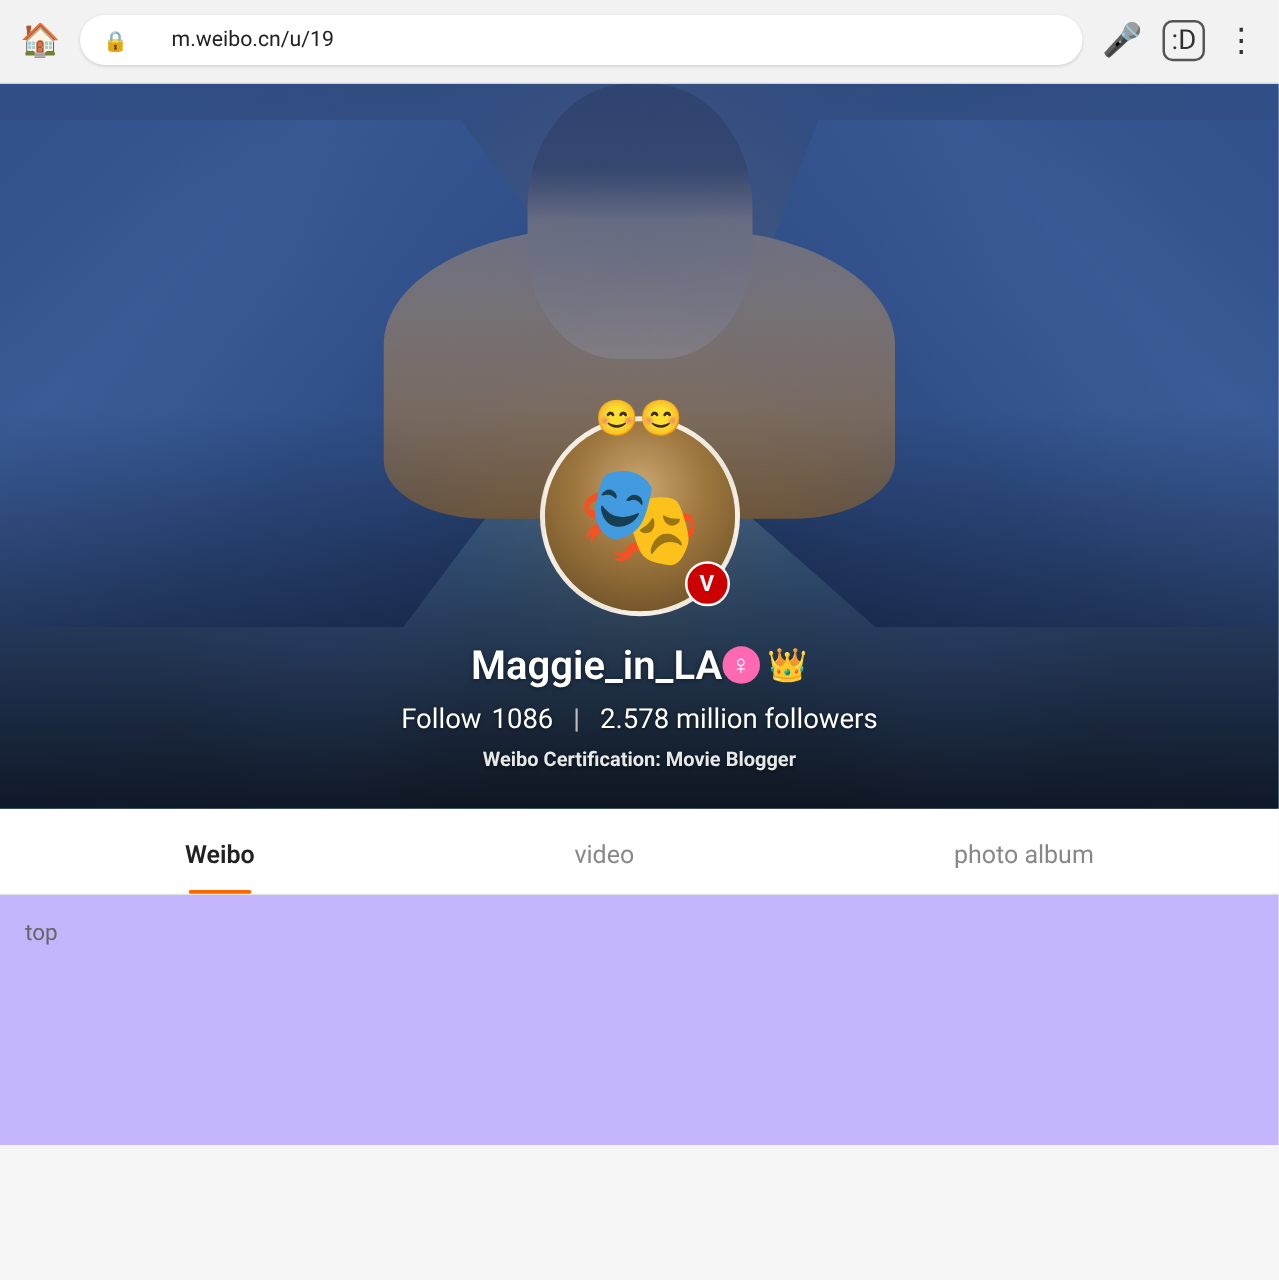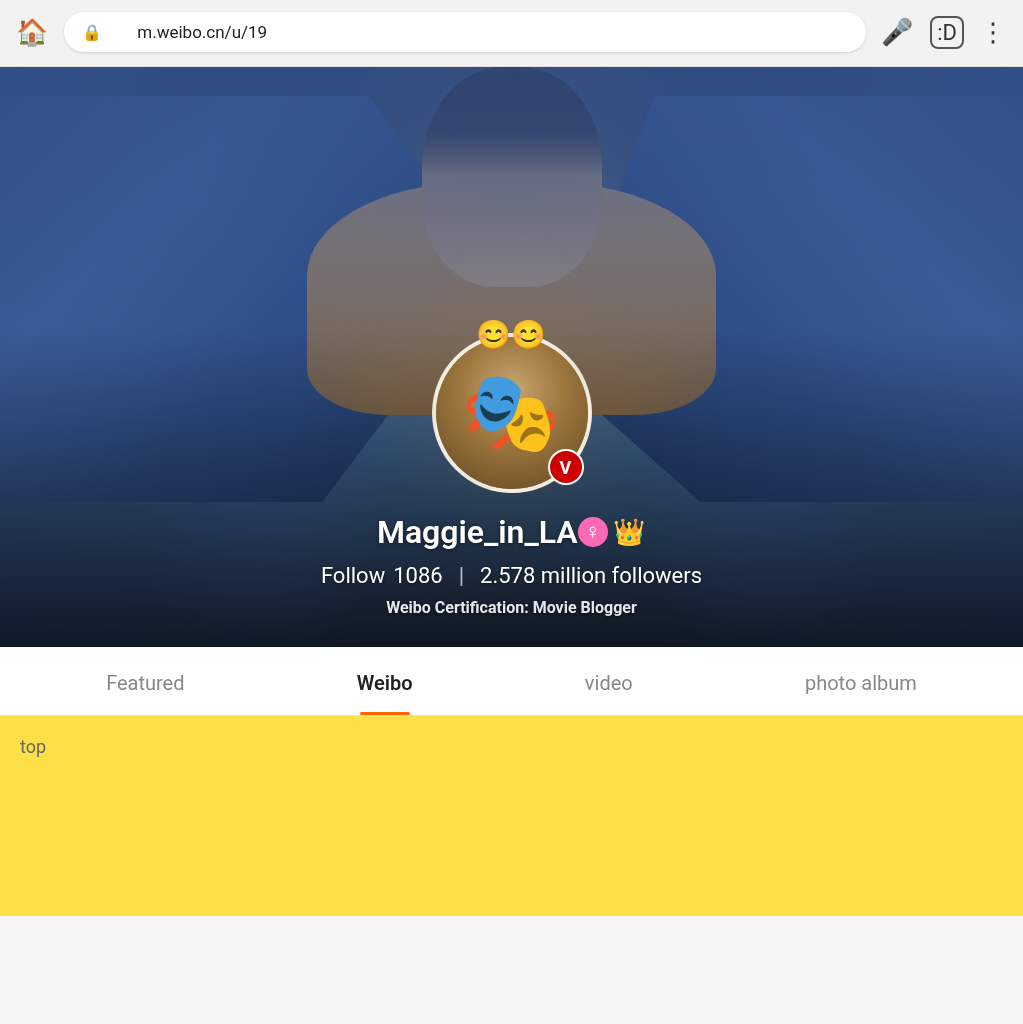--- a/index.html
+++ b/index.html
@@ -317,21 +317,21 @@
       left: 50%;
       transform: translateX(-50%);
       width: 50px;
       height: 3px;
       background: #ff6600;
       border-radius: 2px;
     }
 
     
     .content-area {
-      background: #fde047;
+      background: #c4b5fd;
       padding: 20px 20px;
       min-height: 200px;
     }
 
     .top-label {
       color: #666;
       font-size: 18px;
     }
 
     
@@ -449,23 +449,20 @@
       </div>
       <span class="stat-divider">|</span>
       <span class="followers-text">2.578 million followers</span>
     </div>
 
     <span class="certification-text">Weibo Certification: Movie Blogger</span>
   </div>
 </div>
 
 <div class="tabs-container">
-  <div class="tab-item">
-    <span>Featured</span>
-  </div>
   <div class="tab-item active">
     <span>Weibo</span>
   </div>
   <div class="tab-item">
     <span>video</span>
   </div>
   <div class="tab-item">
     <span>photo album</span>
   </div>
 </div>

